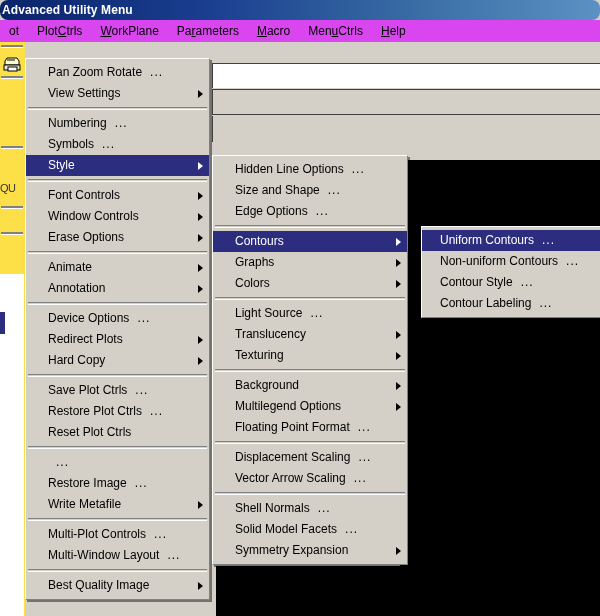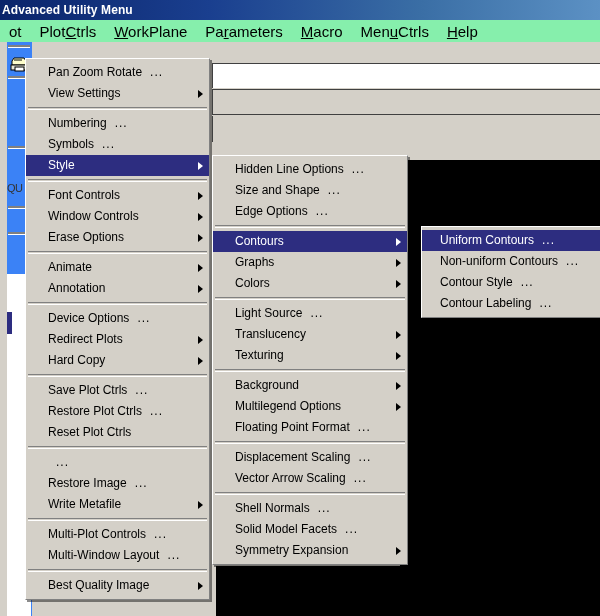--- a/index.html
+++ b/index.html
@@ -27,46 +27,47 @@
     background: linear-gradient(to right, #0a246a 0%, #1a3f8f 35%, #3a6ea5 70%, #5c91c4 100%);
     color: #ffffff;
     font-size: 12px;
     font-weight: bold;
     line-height: 20px;
     padding-left: 2px;
     box-sizing: border-box;
     white-space: nowrap;
     overflow: hidden;
     letter-spacing: 0.1px;
+    border-radius: 8px;
   }
 
   
   .menubar {
     position: absolute;
     left: 0; top: 20px;
     width: 600px; height: 22px;
-    background: #86efac;
+    background: #d946ef;
     display: flex;
     align-items: center;
-    font-size: 15px;
+    font-size: 12px;
     color: #000000;
   }
   .menubar-item {
     padding: 2px 9px;
     white-space: nowrap;
     cursor: default;
   }
   .mn { text-decoration: underline; }
 
   
   .left-strip {
     position: absolute;
-    left: 7px; top: 42px;
+    left: 0; top: 42px;
     width: 25px; height: 574px;
-    background: #3b82f6;
+    background: #fde047;
     overflow: hidden;
   }
   .tb-sep {
     position: absolute;
     left: 1px; width: 22px; height: 2px;
     background: #808080;
     border-bottom: 1px solid #ffffff;
   }
   .printer-icon {
     position: absolute;

